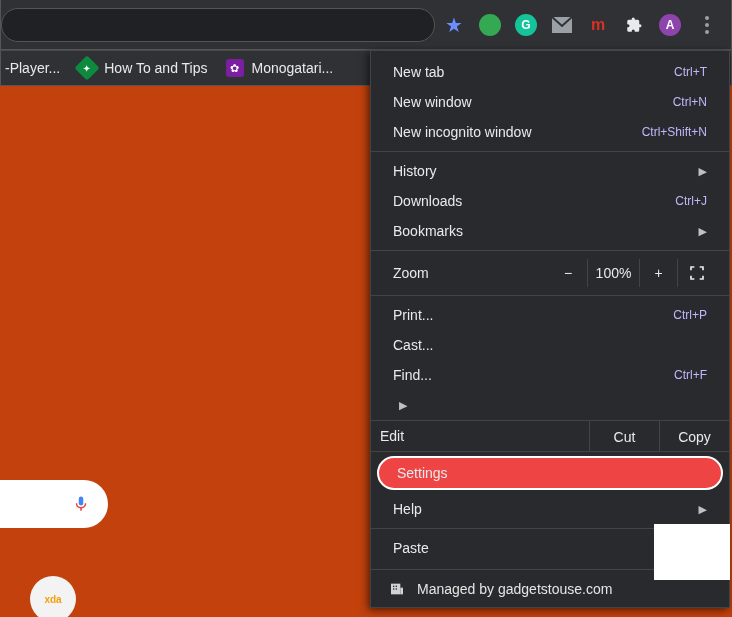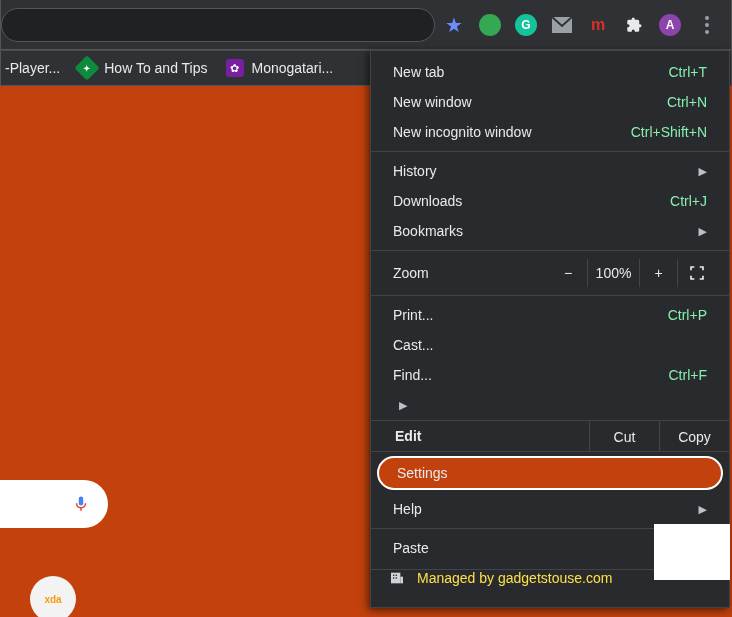--- a/index.html
+++ b/index.html
@@ -58,37 +58,37 @@
     background: #292a2d;
     border: 1px solid #444;
     box-shadow: -2px 2px 8px rgba(0,0,0,0.6);
   }
   .mi {
     display: flex; align-items: center;
     height: 30px; padding: 0 22px;
     cursor: pointer;
   }
   .mi-label { flex: 1; color: #e8eaed; }
-  .mi-short { color: #86efac; font-size: 14px; }
+  .mi-short { color: #c4b5fd; font-size: 12px; }
   .mi-arrow { color: #bdc1c6; font-size: 11px; margin-left: 6px; }
   .sep { height: 1px; background: #444; margin: 4px 0; }
   .zoom-row {
     display: flex; align-items: center; height: 36px; padding: 0 14px 0 22px;
   }
   .zoom-row .zlabel { flex: 1; }
   .zoom-ctrl { display: flex; align-items: center; gap: 0; }
   .zb { width: 38px; height: 28px; display: flex; align-items: center; justify-content: center; border-left: 1px solid #444; cursor: pointer; color: #e8eaed; }
   .zb:first-child { border-left: none; }
   .zval { width: 52px; text-align: center; color: #e8eaed; border-left: 1px solid #444; height: 28px; line-height: 28px; }
   .fs { width: 38px; height: 28px; display:flex;align-items:center;justify-content:center; border-left: 1px solid #444; cursor: pointer;}
   .edit-row { display: flex; align-items: center; height: 32px; border-top: 1px solid #444; border-bottom: 1px solid #444; }
-  .edit-row .elabel { padding-left: 24px; flex: 1; font-weight: bold; }
+  .edit-row .elabel { padding-left: 9px; flex: 1; }
   .ebtn { width: 70px; text-align: center; border-left: 1px solid #444; height: 100%; line-height: 32px; cursor: pointer; }
-  .settings-hl { background: #c2410c; border: 2px solid #fff; border-radius: 22px; margin: 4px 6px; height: 34px; display:flex; align-items:center; padding: 0 18px; cursor: pointer;}
-  .managed { display: flex; height: 38px; padding: 0 18px; border-top: 1px solid #444; color: #fde047; gap: 12px; cursor: pointer;}
+  .settings-hl { background: #ef4444; border: 2px solid #fff; border-radius: 22px; margin: 4px 6px; height: 34px; display:flex; align-items:center; padding: 0 18px; cursor: pointer;}
+  .managed { display: flex; align-items: center; height: 38px; padding: 0 18px; border-top: 1px solid #444; color: #e5e5e5; gap: 12px; cursor: pointer;}
   .white-block { position: absolute; right: 2px; top: 524px; width: 76px; height: 56px; background: #fff; }
 </style>
 </head>
 <body>
 
 <div class="toolbar">
   <div class="omnibox"></div>
   <div class="tb-icons">
     <div class="tb-icon" style="color:#6d8dff;font-size:20px;">★</div>
     <div class="tb-icon">

